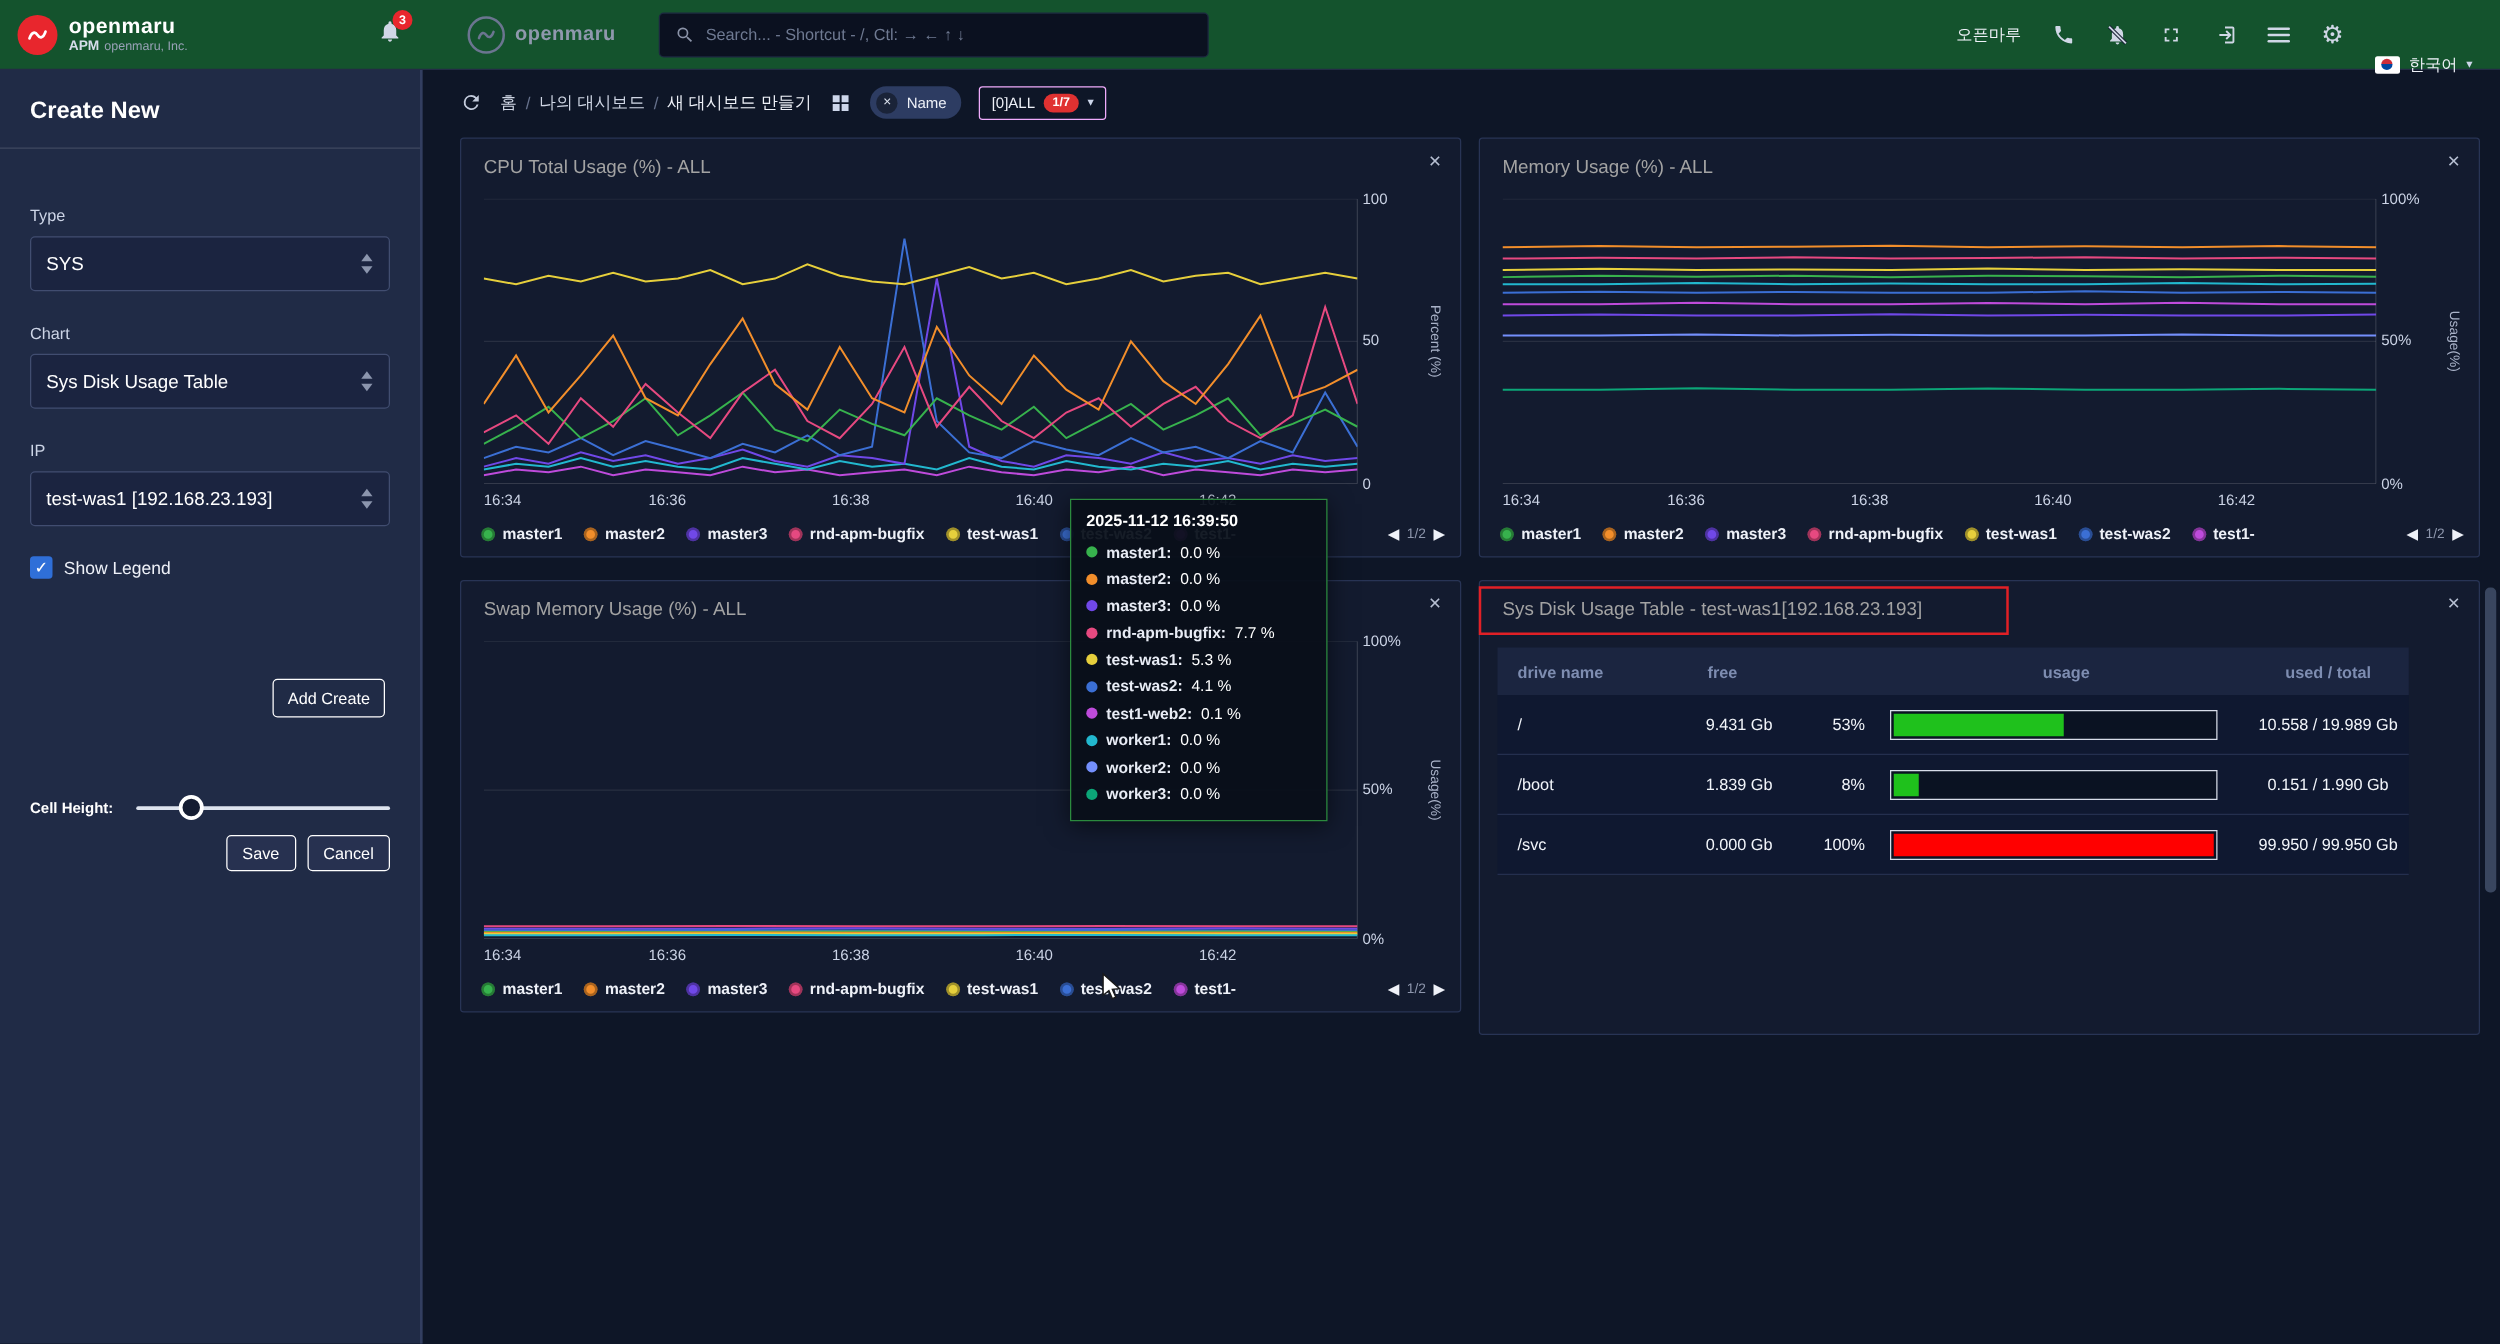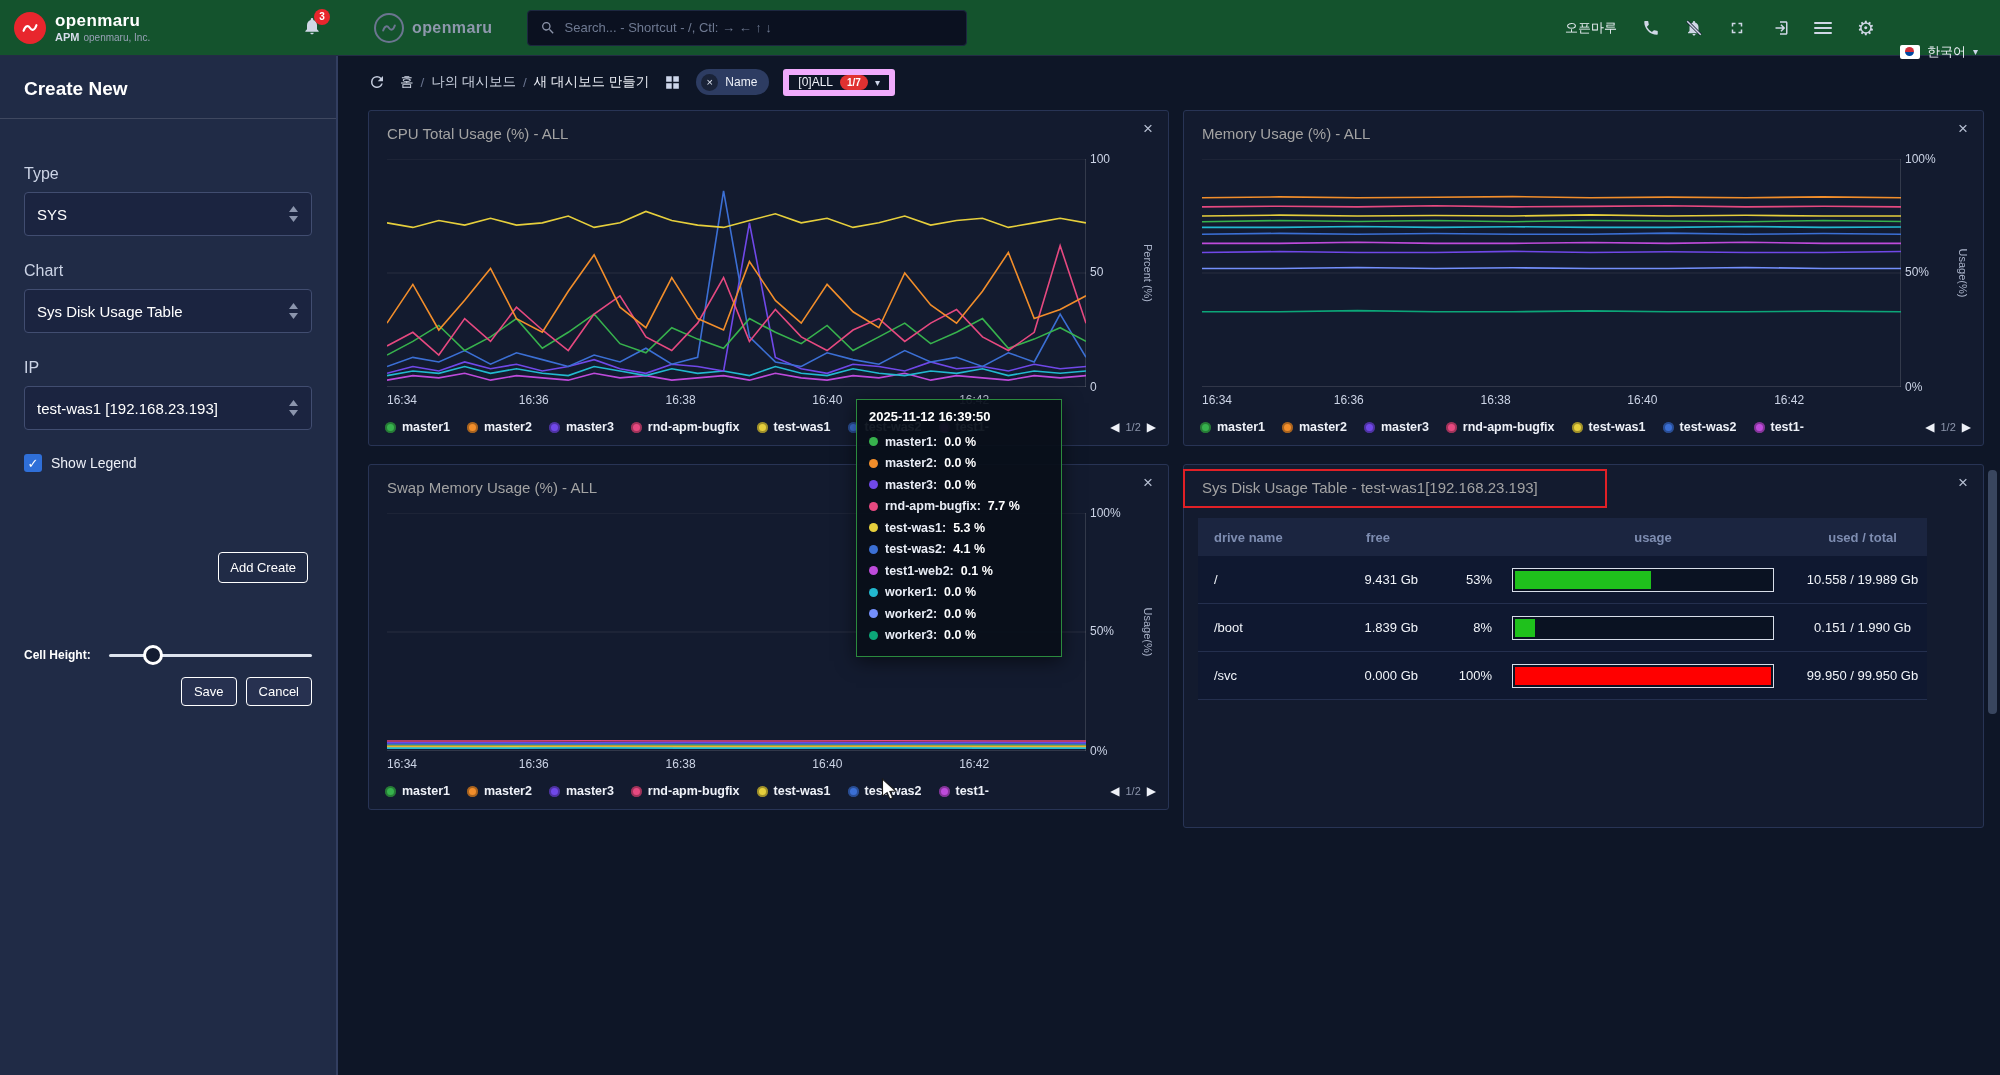--- a/index.html
+++ b/index.html
@@ -32,21 +32,21 @@
   .lang-label{font-size:13px;color:#eef1f8;}
   .caret{font-size:10px;color:#cdd6ea;}
   .kr-flag{width:20px;height:14px;background:#fff;border-radius:2px;display:flex;align-items:center;justify-content:center;}
   .kr-flag i{display:block;width:9px;height:9px;border-radius:50%;background:linear-gradient(180deg,#cd2e3a 50%,#0047a0 50%);}
 
   
   .sidebar{position:absolute;top:56px;left:0;bottom:0;width:338px;background:#202b46;border-right:2px solid #323e60;display:flex;flex-direction:column;padding:0 24px;z-index:20;}
   .sidebar h1{font-size:19px;font-weight:bold;color:#fff;margin:0 -24px;padding:22px 24px 18px;border-bottom:1px solid rgba(255,255,255,.14);}
   .field{margin-top:26px;}
   .first-field{margin-top:46px;}
-  .field-label{font-size:16px;color:#ccd4e6;margin-bottom:9px;}
+  .field-label{font-size:13px;color:#ccd4e6;margin-bottom:9px;}
   .select{height:44px;background:#1b2440;border:1px solid #414d70;border-radius:4px;display:flex;align-items:center;padding:0 12px;font-size:15px;color:#fff;cursor:pointer;}
   .sel-arrows{margin-left:auto;display:flex;flex-shrink:0;}
   .check-row{margin-top:24px;display:flex;align-items:center;gap:9px;cursor:pointer;}
   .checkbox{width:18px;height:18px;background:#2f6fd8;border-radius:3px;color:#fff;font-size:13px;display:flex;align-items:center;justify-content:center;}
   .check-label{font-size:14px;color:#eef1f8;}
   .addchart-row{margin-top:80px;display:flex;justify-content:flex-end;padding-right:4px;}
   .btn-outline{background:transparent;border:1px solid #fff;color:#fff;border-radius:4px;font-size:13px;padding:7px 11px;font-family:inherit;cursor:pointer;}
   .cellheight-row{margin-top:62px;display:flex;align-items:center;}
   .ch-label{font-size:12px;font-weight:bold;color:#fff;white-space:nowrap;}
   .slider{position:relative;flex:1;margin-left:18px;height:20px;cursor:pointer;}
@@ -57,21 +57,21 @@
 
   
   .toolbar{position:absolute;left:338px;top:56px;right:0;height:52px;display:flex;align-items:center;padding-left:30px;gap:14px;}
   .crumbs{font-size:13.5px;display:flex;gap:7px;align-items:center;}
   .crumb{color:#cfd6e4;cursor:pointer;}
   .crumb-sep{color:#68738e;}
   .crumb-current{color:#eef1f8;}
   .tag-pill{display:flex;align-items:center;gap:7px;background:#2d3c62;border-radius:13px;height:26px;padding:0 12px 0 5px;cursor:pointer;}
   .tag-x{width:17px;height:17px;border-radius:50%;background:#1a2338;color:#dfe5f0;font-size:11px;display:flex;align-items:center;justify-content:center;}
   .tag-label{font-size:12px;color:#eef1f8;}
-  .scope{display:flex;align-items:center;gap:7px;border:6px solid #f0abfc;border-radius:3px;height:27px;padding:0 9px;cursor:pointer;}
+  .scope{display:flex;align-items:center;gap:7px;border:1px solid #f0abfc;border-radius:3px;height:27px;padding:0 9px;cursor:pointer;}
   .scope-label{font-size:12px;color:#eef1f8;}
   .scope-badge{background:#e03131;color:#fff;font-size:10px;font-weight:bold;border-radius:9px;padding:2px 7px;}
 
   
   .panels{position:absolute;left:368px;top:110px;width:1616px;display:flex;gap:14px;z-index:5;}
   .pcol{flex:1;display:flex;flex-direction:column;gap:18px;min-width:0;}
   .panel{position:relative;background:#131b2f;border:1px solid #283455;border-radius:3px;}
   .panel-title{font-size:15px;color:#a3a3a3;padding:14px 18px 0;white-space:nowrap;}
   .panel-close{position:absolute;top:9px;right:15px;font-size:17px;color:#b6bfd2;cursor:pointer;line-height:1;z-index:3;}
   .chart-region{position:absolute;left:18px;right:82px;top:48px;bottom:58px;}
@@ -102,21 +102,21 @@
   .dt-barbox{width:262px;height:24px;border:1px solid #d7dde9;background:#0a1222;padding:2px;margin-left:4px;}
   .dt-barfill{height:100%;}
   .dt-used{text-align:center;}
 
   
   .tooltip{position:absolute;left:856px;top:399px;width:206px;background:rgba(9,15,26,.94);border:1px solid #2b8a3e;padding:9px 12px 10px;z-index:40;box-shadow:0 4px 18px rgba(0,0,0,.55);}
   .tt-title{font-size:13px;font-weight:bold;color:#fff;margin-bottom:7px;}
   .tt-row{display:flex;align-items:center;gap:7px;height:21.5px;font-size:12.5px;}
   .tt-dot{width:9px;height:9px;border-radius:50%;flex-shrink:0;}
   .tt-name{color:#e8ecf5;font-weight:bold;}
-  .tt-val{color:#fff;font-weight:bold;}
+  .tt-val{color:#fff;font-weight:normal;}
 
   .scroll-thumb{position:absolute;right:3px;top:470px;width:9px;height:244px;background:#39465f;border-radius:4px;z-index:25;}
   .mouse-cursor{position:absolute;left:878px;top:778px;z-index:60;pointer-events:none;}
 </style>
 </head>
 <body>
 
 <div class="header">
   <div class="brand">
     <span class="logo-circle">

